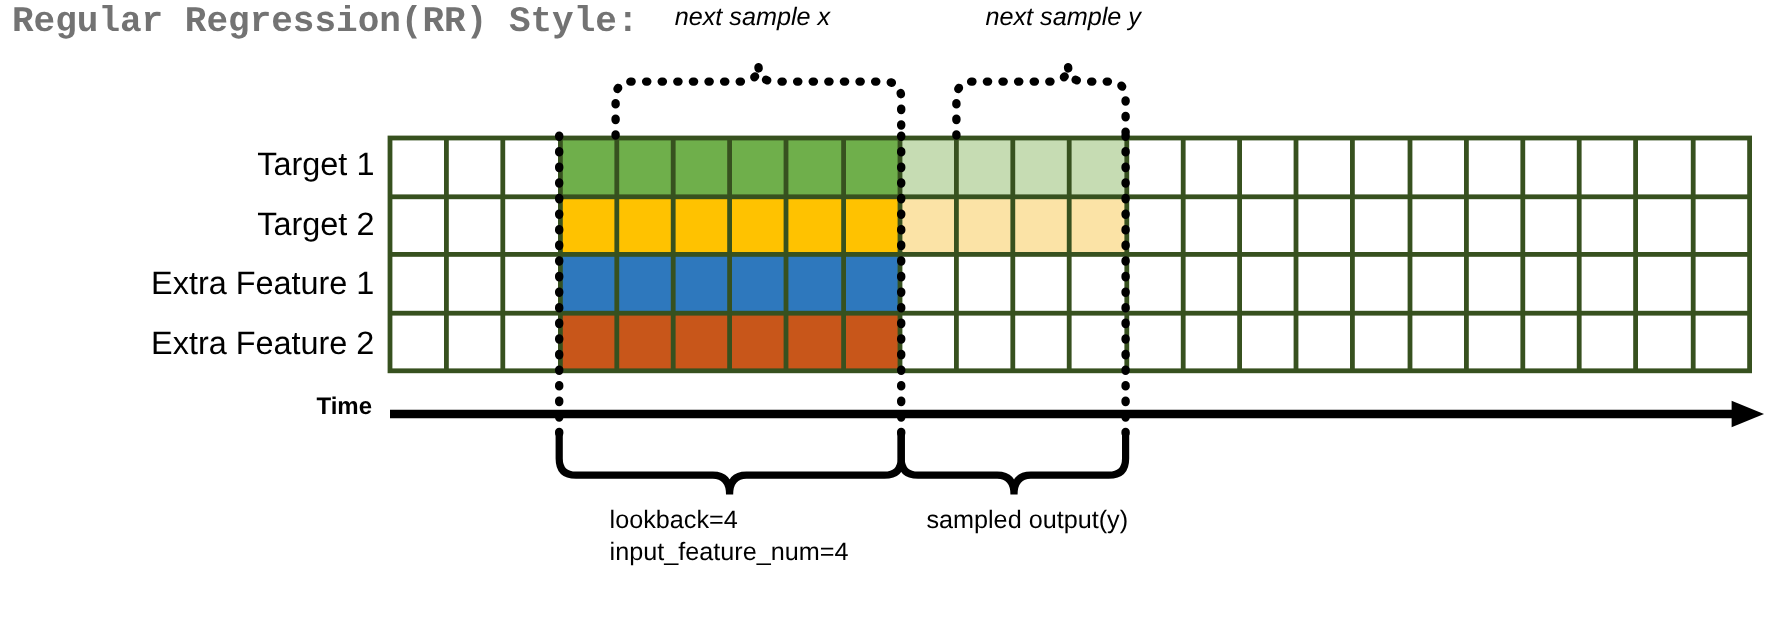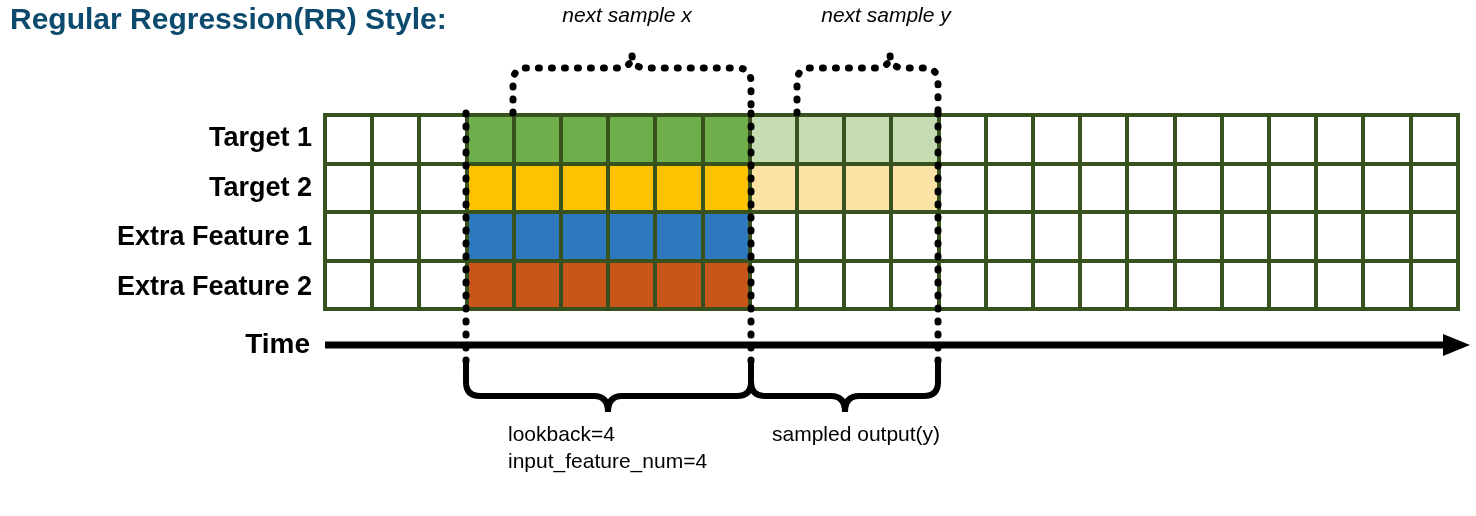--- a/index.html
+++ b/index.html
@@ -18,43 +18,44 @@
     background: #ffffff;
   }
   .abs { position: absolute; }
 
   
   #title {
     left: 10px;
     top: 2px;
     font-size: 30px;
     font-weight: bold;
-    color: #0c4a6e;
+    color: #737373;
     white-space: nowrap;
     letter-spacing: 0px;
+    font-family: Liberation Mono, monospace;
   }
 
   
   .top-caption {
     font-size: 21px;
     font-style: italic;
     color: #000000;
     white-space: nowrap;
     text-align: center;
   }
   #cap-x { left: 537px; top: 3px; width: 180px; font-style: italic; }
   #cap-y { left: 796px; top: 3px; width: 180px; }
 
   
   .row-label {
     right: 0;
     width: 100%;
     text-align: right;
     font-size: 27px;
-    font-weight: bold;
+    font-weight: normal;
     color: #000000;
     white-space: nowrap;
   }
   #labels {
     left: 0px;
     top: 113px;
     width: 312px;
     height: 198px;
   }
   .label-slot {
@@ -97,21 +98,21 @@
   .cell.orange     { background: #C8561A; }
   .cell.lightgreen { background: #C6DCB3; }
   .cell.lightyellow{ background: #FBE3A6; }
 
   
   #time-label {
     left: 180px;
     top: 328px;
     width: 130px;
     text-align: right;
-    font-size: 28px;
+    font-size: 20px;
     font-weight: bold;
     color: #000000;
   }
   #time-axis {
     left: 325px;
     top: 327px;
     width: 1145px;
     height: 36px;
   }
 

